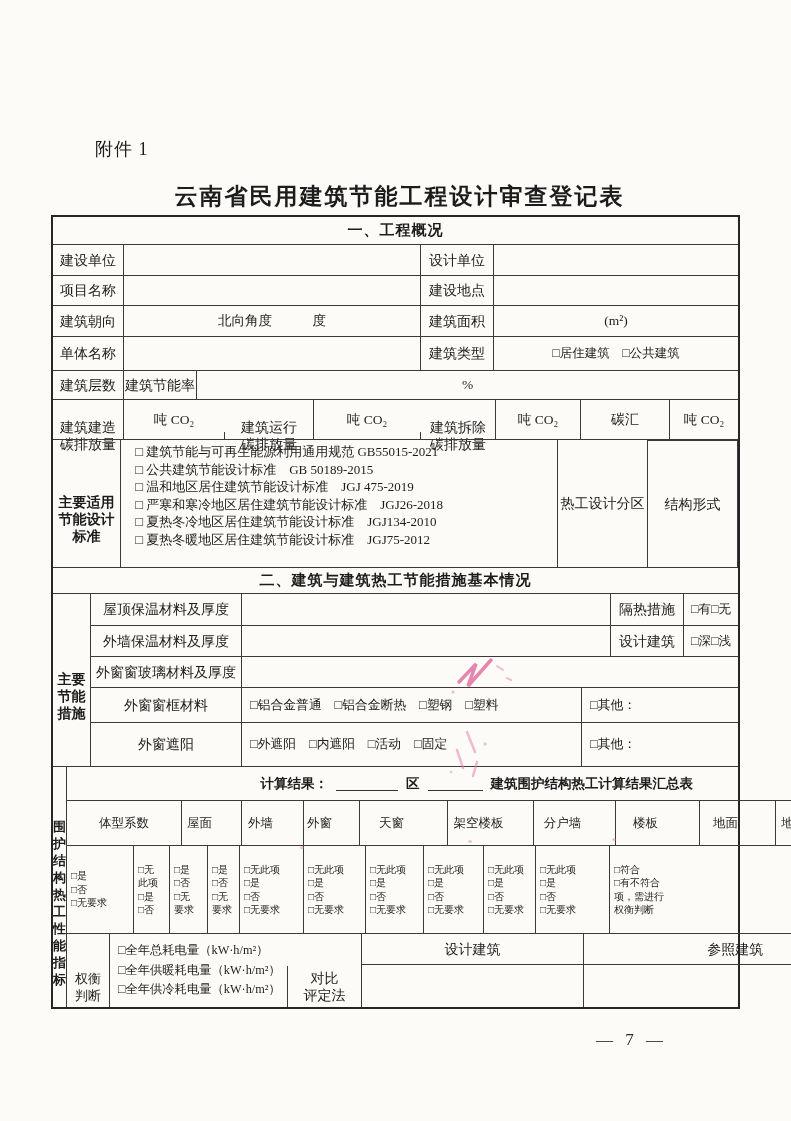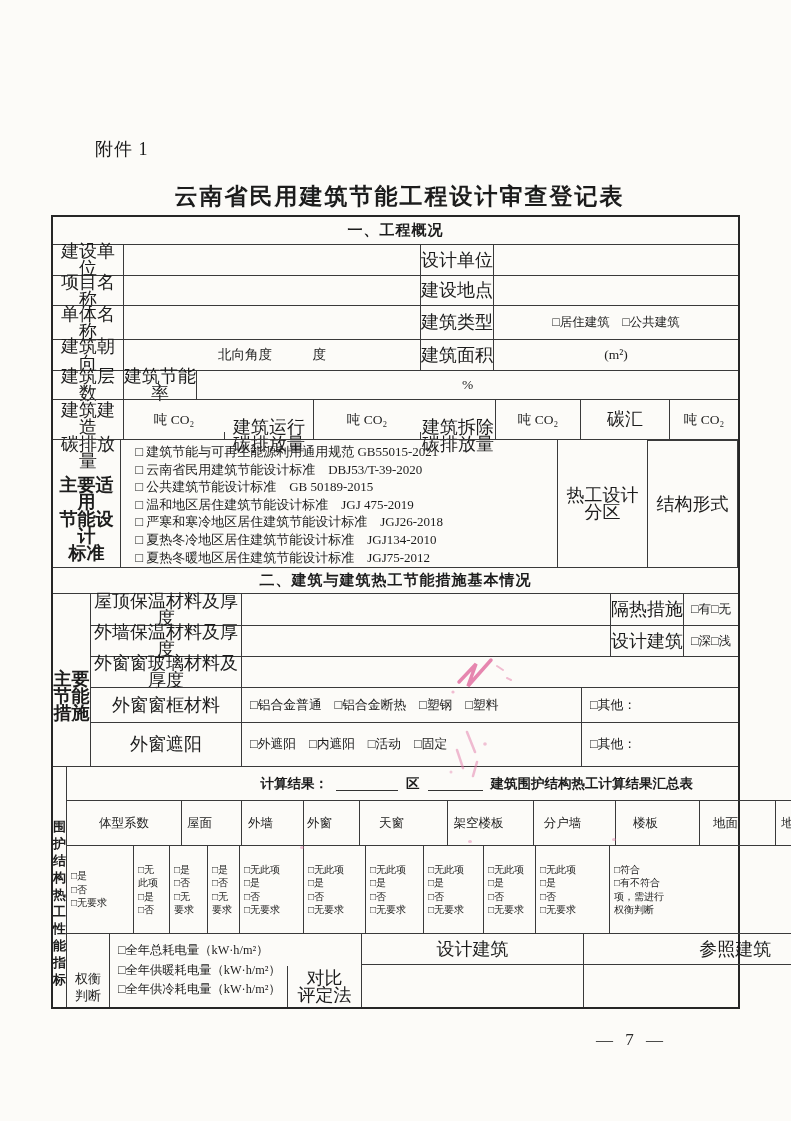--- a/index.html
+++ b/index.html
@@ -26,21 +26,21 @@
   .row { display: flex; align-items: stretch; }
   .row + .row { border-top: 1px solid #3a3a3a; }
   .row > div + div { border-left: 1px solid #3a3a3a; }
   .hrow { display: flex; align-items: stretch; }
   .hrow > div + div { border-left: 1px solid #3a3a3a; }
   .bt { border-top: 1px solid #3a3a3a; }
 
   .cell, .lbl, .val, .opt, .chk, .colh {
     display: flex; align-items: center; justify-content: center; text-align: center;
   }
-  .lbl { font-size: 18px; line-height: 17px; }
+  .lbl { font-size: 14px; line-height: 17px; }
   .val { font-size: 13.5px; }
   .opt { font-size: 12.5px; }
   .pre { white-space: pre-line; margin-top: 32px; }
   .bold { font-weight: bold; font-family: "Liberation Sans", "DejaVu Sans", sans-serif; }
   .sec-h { font-weight: bold; font-size: 15px; font-family: "Liberation Sans", "DejaVu Sans", sans-serif; letter-spacing: 1px; }
 
   .stds { display: block; text-align: left; padding: 3px 0 0 14px; }
   .stds div { font-size: 13px; line-height: 17.6px; }
 
   .calc { display: flex; align-items: center; justify-content: center; font-size: 13.5px; font-weight: bold;
@@ -78,32 +78,32 @@
       <div class="val" style="flex:1"></div>
     </div>
 
     <div class="row" style="height:30px">
       <div class="lbl" style="width:70px">项目名称</div>
       <div class="val" style="width:297px"></div>
       <div class="lbl" style="width:73px">建设地点</div>
       <div class="val" style="flex:1"></div>
     </div>
 
+    <div class="row" style="height:31px">
+      <div class="lbl" style="width:70px">建筑朝向</div>
+      <div class="val" style="width:297px">北向角度　　　度</div>
+      <div class="lbl" style="width:73px">建筑面积</div>
+      <div class="val" style="flex:1">(m²)</div>
+    </div>
+
     <div class="row" style="height:34px">
       <div class="lbl" style="width:70px">单体名称</div>
       <div class="val" style="width:297px"></div>
       <div class="lbl" style="width:73px">建筑类型</div>
       <div class="opt" style="flex:1">□居住建筑　□公共建筑</div>
-    </div>
-
-    <div class="row" style="height:31px">
-      <div class="lbl" style="width:70px">建筑朝向</div>
-      <div class="val" style="width:297px">北向角度　　　度</div>
-      <div class="lbl" style="width:73px">建筑面积</div>
-      <div class="val" style="flex:1">(m²)</div>
     </div>
 
     <div class="row" style="height:29px">
       <div class="lbl" style="width:70px">建筑层数</div>
       <div class="lbl" style="width:73px">建筑节能率</div>
       <div class="val" style="flex:1">%</div>
     </div>
 
     <div class="row" style="height:40px">
       <div class="lbl pre" style="width:70px">建筑建造
@@ -118,21 +118,20 @@
       <div class="lbl" style="width:89px">碳汇</div>
       <div class="val" style="flex:1">吨 CO₂</div>
     </div>
 
     <div class="row" style="height:128px">
       <div class="lbl pre bold" style="width:70px">主要适用
 节能设计
 标准</div>
       <div class="stds" style="width:455px">
         <div>□  建筑节能与可再生能源利用通用规范 GB55015-2021</div>
-        <div>□  云南省民用建筑节能设计标准　DBJ53/T-39-2020</div>
         <div>□  公共建筑节能设计标准　GB 50189-2015</div>
         <div>□  温和地区居住建筑节能设计标准　JGJ 475-2019</div>
         <div>□  严寒和寒冷地区居住建筑节能设计标准　JGJ26-2018</div>
         <div>□  夏热冬冷地区居住建筑节能设计标准　JGJ134-2010</div>
         <div>□  夏热冬暖地区居住建筑节能设计标准　JGJ75-2012</div>
       </div>
       <div style="flex:1; display:flex; flex-direction:row">
         <div class="hrow" style="flex:1">
           <div class="lbl" style="width:89px">热工设计分区</div>
           <div class="val" style="flex:1"></div>

